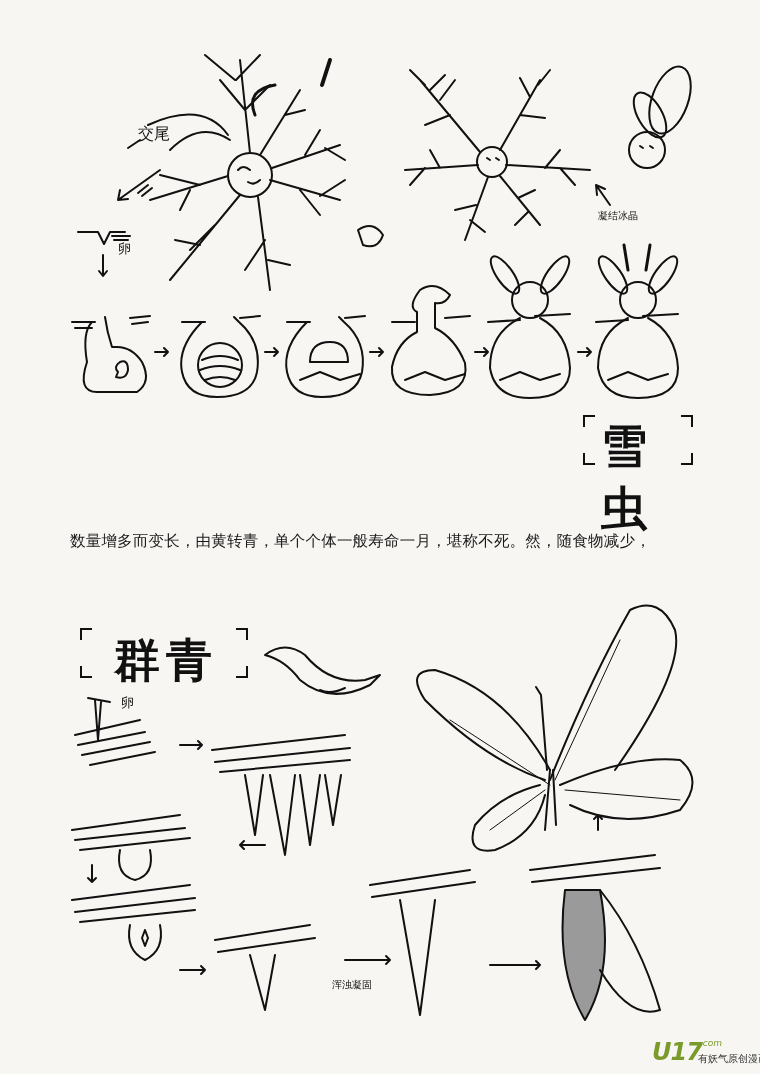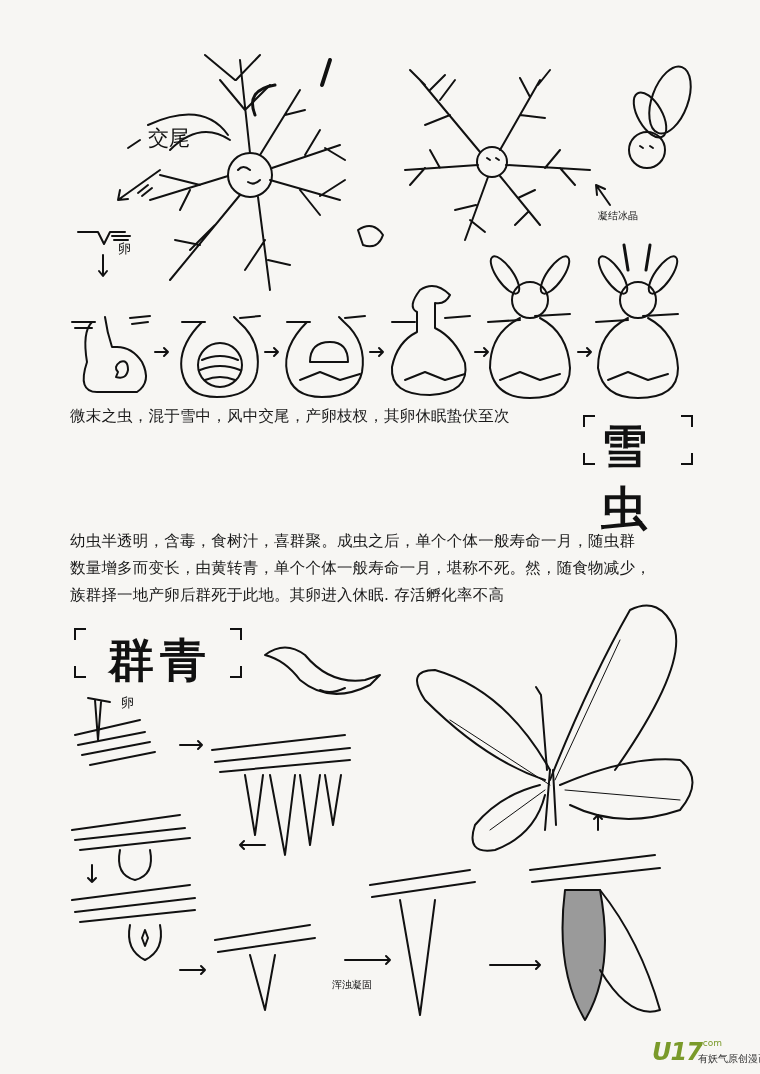--- a/index.html
+++ b/index.html
@@ -6,21 +6,21 @@
   body{width:760px;height:1074px;background:#f7f6f3;position:relative;overflow:hidden;font-family:"DejaVu Sans",sans-serif;color:#111;}
   .abs{position:absolute;}
   svg.sketch{position:absolute;left:0;top:0;}
   .para{font-size:15.5px;line-height:27px;letter-spacing:0.2px;color:#1a1a1a;white-space:nowrap;}
   .hand{font-family:"DejaVu Sans",sans-serif;color:#111;}
   .title-box{position:absolute;}
   .title-text{font-family:"DejaVu Serif",serif;font-size:46px;font-weight:bold;letter-spacing:6px;}
   .corner{position:absolute;width:10px;height:10px;border-color:#111;border-style:solid;}
   .logo{position:absolute;left:652px;top:1038px;font-family:"DejaVu Sans",sans-serif;text-align:center;}
   .logo-main{font-size:24px;font-weight:bold;font-style:italic;color:#7a9a2a;letter-spacing:-1px;}
-  .logo-com{font-size:9px;color:#7a9a2a;position:absolute;left:48px;top:0px;}
+  .logo-com{font-size:9px;color:#7a9a2a;font-style:italic;position:absolute;left:48px;top:0px;}
   .logo-sub{font-size:10px;color:#333;position:absolute;left:46px;top:14px;white-space:nowrap;}
 </style>
 </head>
 <body>
 
 <svg class="sketch" width="760" height="1074" viewBox="0 0 760 1074" fill="none" stroke="#111" stroke-width="2" stroke-linecap="round" stroke-linejoin="round">
 
   <g>
     <circle cx="250" cy="175" r="22"></circle>
     <path d="M238 170 q5 -6 12 0 M248 182 q6 4 12 -2"></path>
@@ -154,43 +154,40 @@
     <path d="M545 780 q-60 -20 -120 -80 q-20 -30 10 -30 q70 20 115 100"></path>
     <path d="M550 780 q40 -100 80 -170 q30 -15 45 20 q10 40 -60 140"></path>
     <path d="M540 785 q-40 10 -65 40 q-10 30 20 25 q40 -15 50 -55"></path>
     <path d="M560 785 q70 -30 120 -25 q25 20 0 50 q-60 20 -110 -5"></path>
     <path d="M550 770 l-5 60 M553 770 l3 55"></path>
     <path d="M547 770 l-6 -75 M541 695 l-5 -8"></path>
     <path d="M550 785 L450 720 M555 780 L620 640 M545 790 L490 830 M565 790 L680 800" stroke-width="1"></path>
   </g>
 </svg>
 
-<div class="abs hand" style="left:148px;top:124px;font-size:21px;text-align:right;">交尾</div>
+<div class="abs hand" style="left:138px;top:124px;font-size:16px;text-align:right;">交尾</div>
 <div class="abs hand" style="left:118px;top:240px;font-size:13px;">卵</div>
 <div class="abs hand" style="left:598px;top:209px;font-size:10px;">凝结冰晶</div>
 
 <div class="abs para" style="left:70px;top:403px;">
-  <div>微末之虫，混于雪中，风中交尾，产卵枝杈，其卵休眠蛰伏至次</div>
 </div>
 
 <div class="title-box" style="left:583px;top:415px;width:110px;height:50px;">
   <div class="corner" style="left:0;top:0;border-width:2px 0 0 2px;"></div>
   <div class="corner" style="right:0;top:0;border-width:2px 2px 0 0;"></div>
   <div class="corner" style="left:0;bottom:0;border-width:0 0 2px 2px;"></div>
   <div class="corner" style="right:0;bottom:0;border-width:0 2px 2px 0;"></div>
   <div class="title-text" style="position:absolute;left:18px;top:1px;">雪虫</div>
 </div>
 
 <div class="abs para" style="left:70px;top:528px;">
-  <div>幼虫半透明，含毒，食树汁，喜群聚。成虫之后，单个个体一般寿命一月，随虫群</div>
   <div>数量增多而变长，由黄转青，单个个体一般寿命一月，堪称不死。然，随食物减少，</div>
-  <div>族群择一地产卵后群死于此地。其卵进入休眠. 存活孵化率不高</div>
-</div>
-
-<div class="title-box" style="left:74px;top:628px;width:168px;height:50px;text-align:right;">
+</div>
+
+<div class="title-box" style="left:80px;top:628px;width:168px;height:50px;text-align:right;">
   <div class="corner" style="left:0;top:0;border-width:2px 0 0 2px;"></div>
   <div class="corner" style="right:0;top:0;border-width:2px 2px 0 0;"></div>
   <div class="corner" style="left:0;bottom:0;border-width:0 0 2px 2px;"></div>
   <div class="corner" style="right:0;bottom:0;border-width:0 2px 2px 0;"></div>
   <div class="title-text" style="position:absolute;left:34px;top:2px;">群青</div>
 </div>
 
 <div class="abs hand" style="left:121px;top:694px;font-size:13px;">卵</div>
 <div class="abs hand" style="left:332px;top:978px;font-size:10px;">浑浊凝固</div>
 

